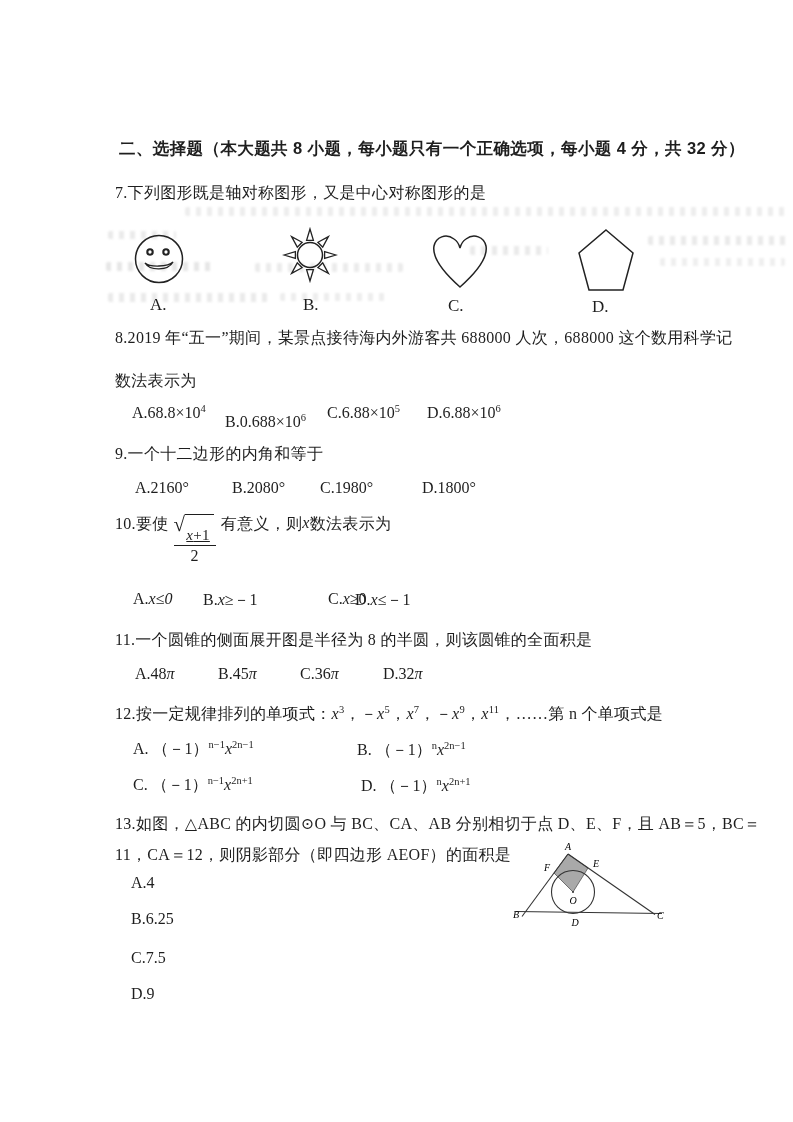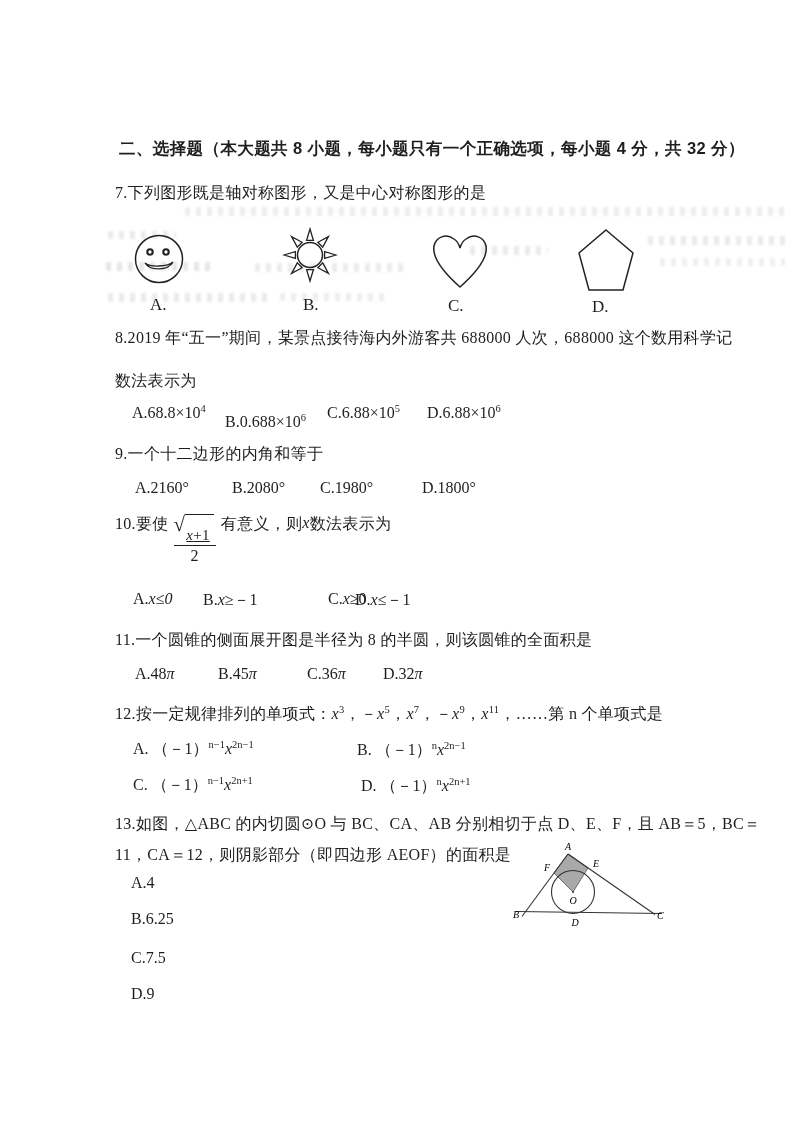--- a/index.html
+++ b/index.html
@@ -117,21 +117,21 @@
       <span> 数法表示为</span>
   </div>
   <div class="opt" style="left:133px;top:590px;"><span>A.</span><i>x</i><span>≤</span><i>0</i></div>
   <div class="opt" style="left:203px;top:590px;text-align:center;"><span>B.</span><i>x</i><span>≥</span><span>－1</span></div>
   <div class="opt" style="left:287px;top:590px;margin-left:41px;"><span>C.</span><i>x</i><span>≥</span><span>0</span></div>
   <div class="opt" style="left:355px;top:590px;"><span>D.</span><i>x</i><span>≤</span><span>－1</span></div>
 
   <div class="line stem" style="left:115px;top:630px;">11.一个圆锥的侧面展开图是半径为 8 的半圆，则该圆锥的全面积是</div>
   <div class="opt" style="left:135px;top:665px;"><span>A.</span><span>48</span><i>π</i></div>
   <div class="opt" style="left:218px;top:665px;"><span>B.</span><span>45</span><i>π</i></div>
-  <div class="opt" style="left:307px;top:665px;"><span>C.</span><span>36</span><i>π</i></div>
+  <div class="opt" style="left:300px;top:665px;"><span>C.</span><span>36</span><i>π</i></div>
   <div class="opt" style="left:383px;top:665px;"><span>D.</span><span>32</span><i>π</i></div>
 
   <div class="line stem" style="left:115px;top:704px;">
     <span>12.按一定规律排列的单项式：</span><i>x</i><sup>3</sup><span>，</span><span>－</span><i>x</i><sup>5</sup><span>，</span><i>x</i><sup>7</sup><span>，</span><span>－</span><i>x</i><sup>9</sup><span>，</span><i>x</i><sup>11</sup><span>，</span><span>……第 n 个单项式是</span>
   </div>
   <div class="opt" style="left:133px;top:739px;"><span>A.</span> <span>（－1）</span><sup>n−1</sup><i>x</i><sup>2n−1</sup></div>
   <div class="opt" style="left:357px;top:740px;"><span>B.</span> <span>（－1）</span><sup>n</sup><i>x</i><sup>2n−1</sup></div>
   <div class="opt" style="left:133px;top:775px;"><span>C.</span> <span>（－1）</span><sup>n−1</sup><i>x</i><sup>2n+1</sup></div>
   <div class="opt" style="left:361px;top:776px;"><span>D.</span> <span>（－1）</span><sup>n</sup><i>x</i><sup>2n+1</sup></div>
 

